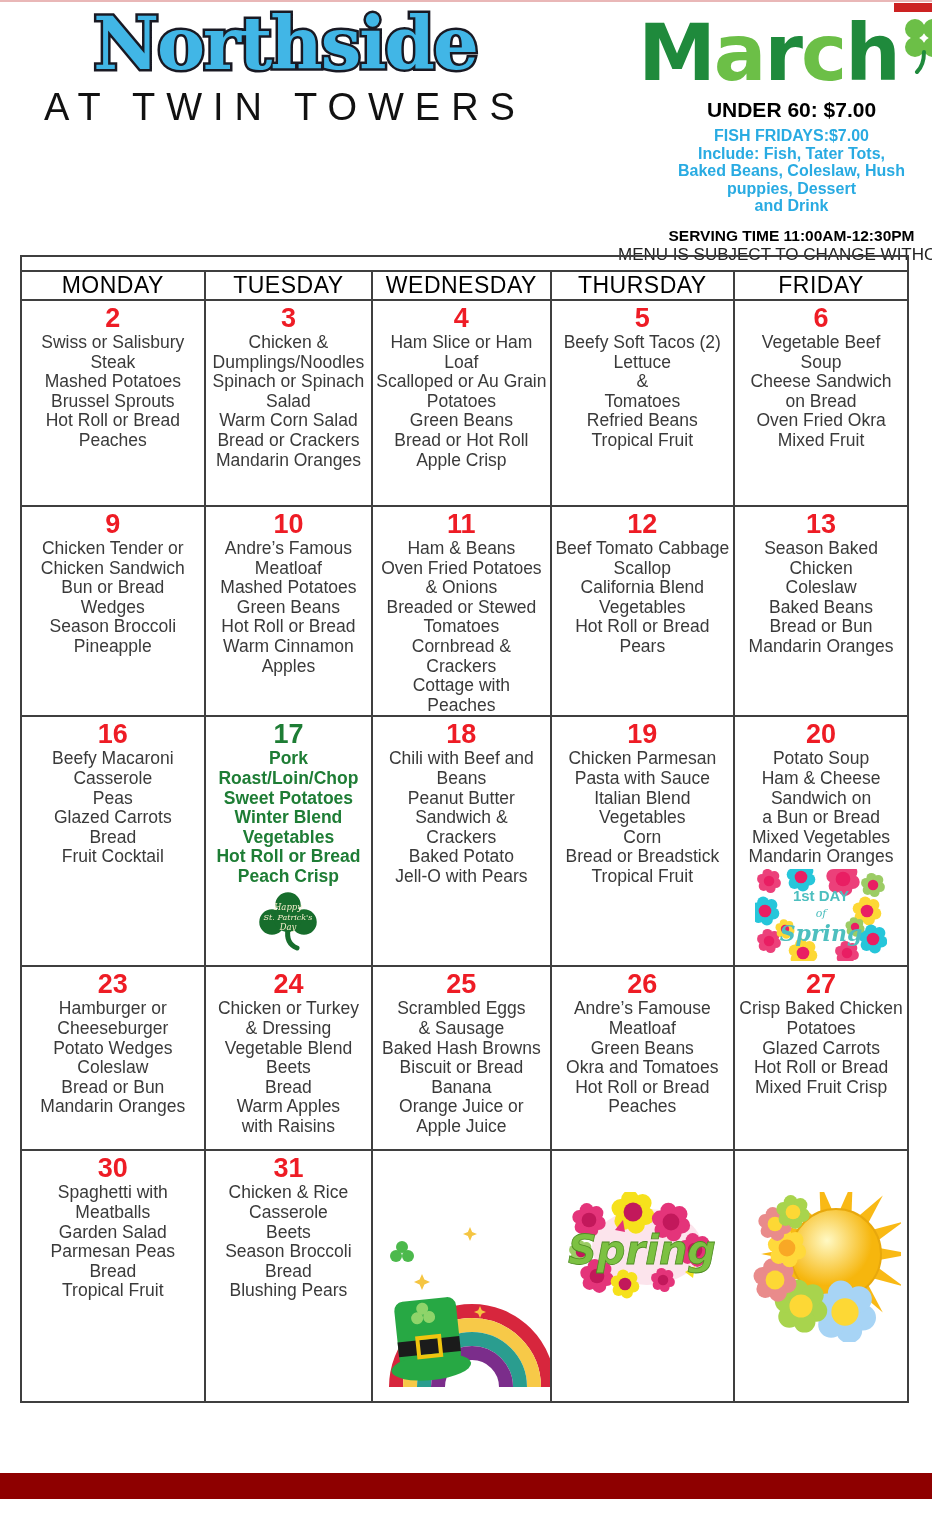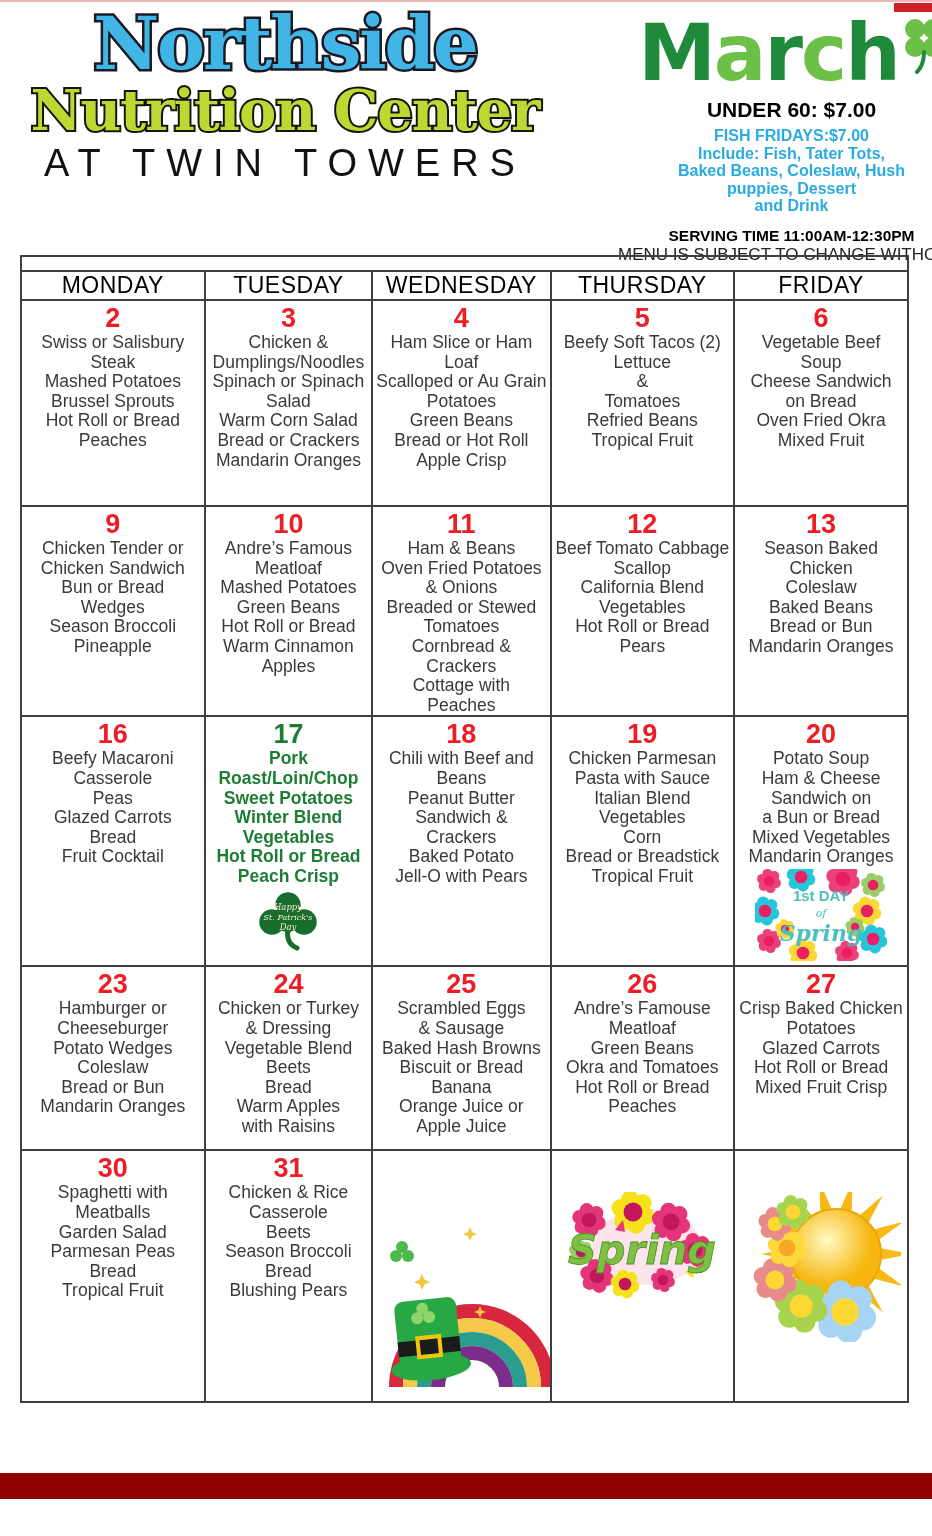--- a/index.html
+++ b/index.html
@@ -62,21 +62,20 @@
 </style>
 </head>
 <body>
 
 <div class="page">
   <div class="topline"></div>
   <div class="corner-mark"></div>
 
   <div class="logo-block">
     <div class="logo-title">Northside</div>
-    <div class="logo-subtitle">Nutrition Center</div>
     <div class="logo-tagline">AT TWIN TOWERS</div>
   </div>
 
   <div class="head-right">
     <div class="march-word"><span id="march-letters"><span class="lt-d">M</span><span class="lt-l">a</span><span class="lt-d">r</span><span class="lt-l">c</span><span class="lt-d">h</span></span><span class="march-clover"><svg width="44" height="58" viewBox="0 0 44 58">
             <circle cx="14" cy="13" r="10" fill="#6cbf47"></circle>
             <circle cx="32" cy="13" r="10" fill="#6cbf47"></circle>
             <circle cx="14" cy="31" r="10" fill="#6cbf47"></circle>
             <circle cx="32" cy="31" r="10" fill="#6cbf47"></circle>
             <path d="M23 36 C23 46 20 52 16 56" stroke="#1f8a3c" stroke-width="4" fill="none" stroke-linecap="round"></path>

